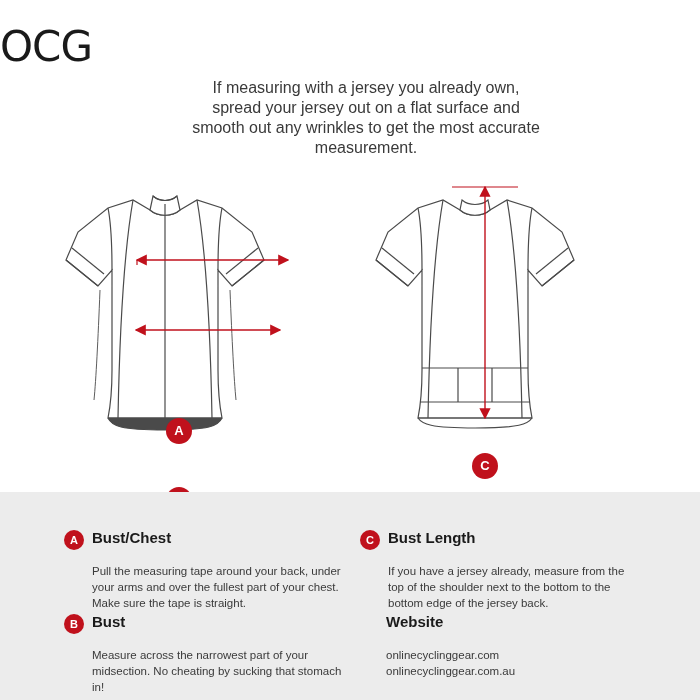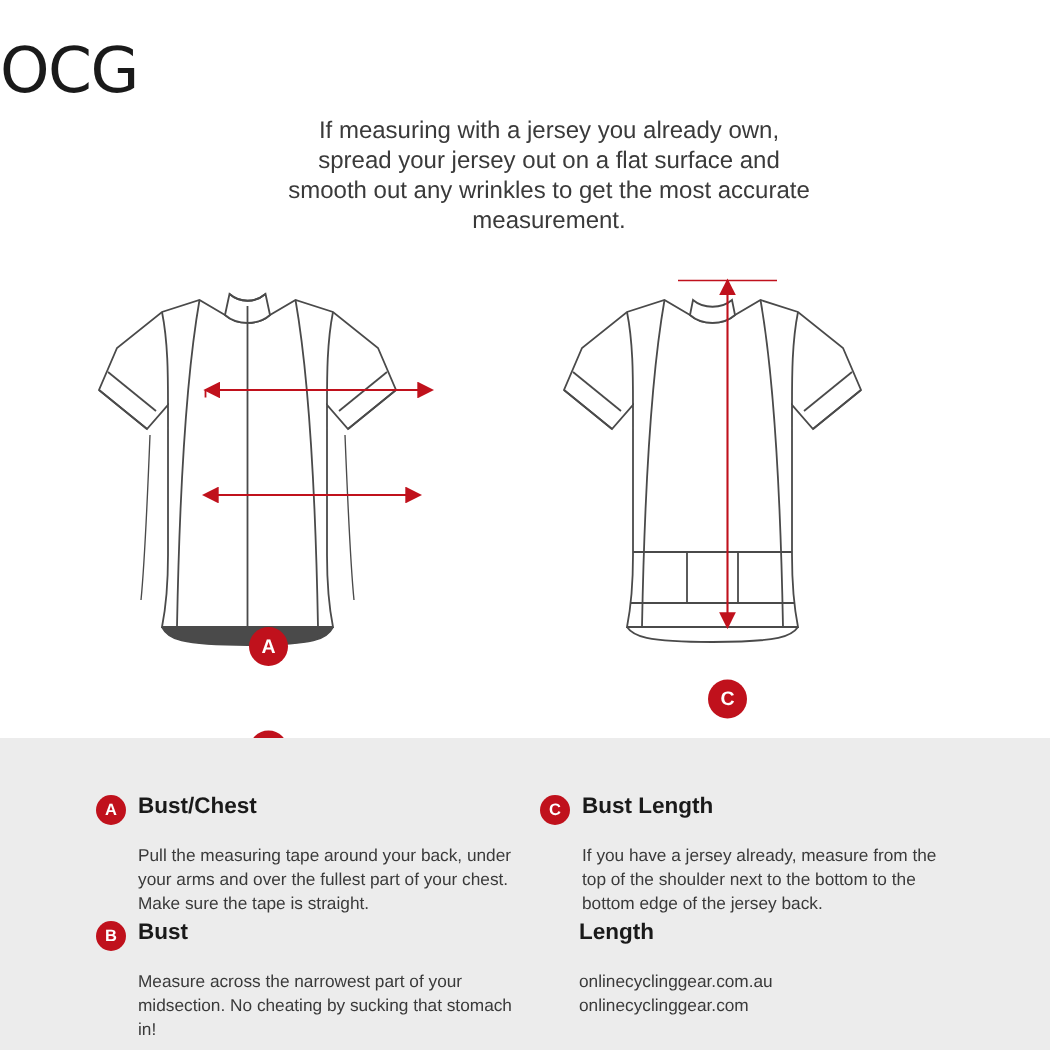--- a/index.html
+++ b/index.html
@@ -234,21 +234,21 @@
       <div class="legend-body">Measure  across the narrowest part of your midsection. No cheating by sucking that stomach in!</div>
     </div>
 
     <div class="legend-item" id="item-backlength">
       <div class="legend-badge">C</div>
       <div class="legend-title">Bust Length</div>
       <div class="legend-body">If you have a jersey already, measure from the top of the shoulder next to the bottom to the bottom edge of the jersey back.</div>
     </div>
 
     <div class="legend-item" id="item-website">
-      <div class="legend-title nobadge">Length</div>
+      <div class="legend-title nobadge">Website</div>
       <div class="legend-body nobadge">
+        <span class="site-line">onlinecyclinggear.com</span>
         <span class="site-line">onlinecyclinggear.com.au</span>
-        <span class="site-line">onlinecyclinggear.com</span>
       </div>
     </div>
 
   </div>
 </div>
 
 </body></html>

